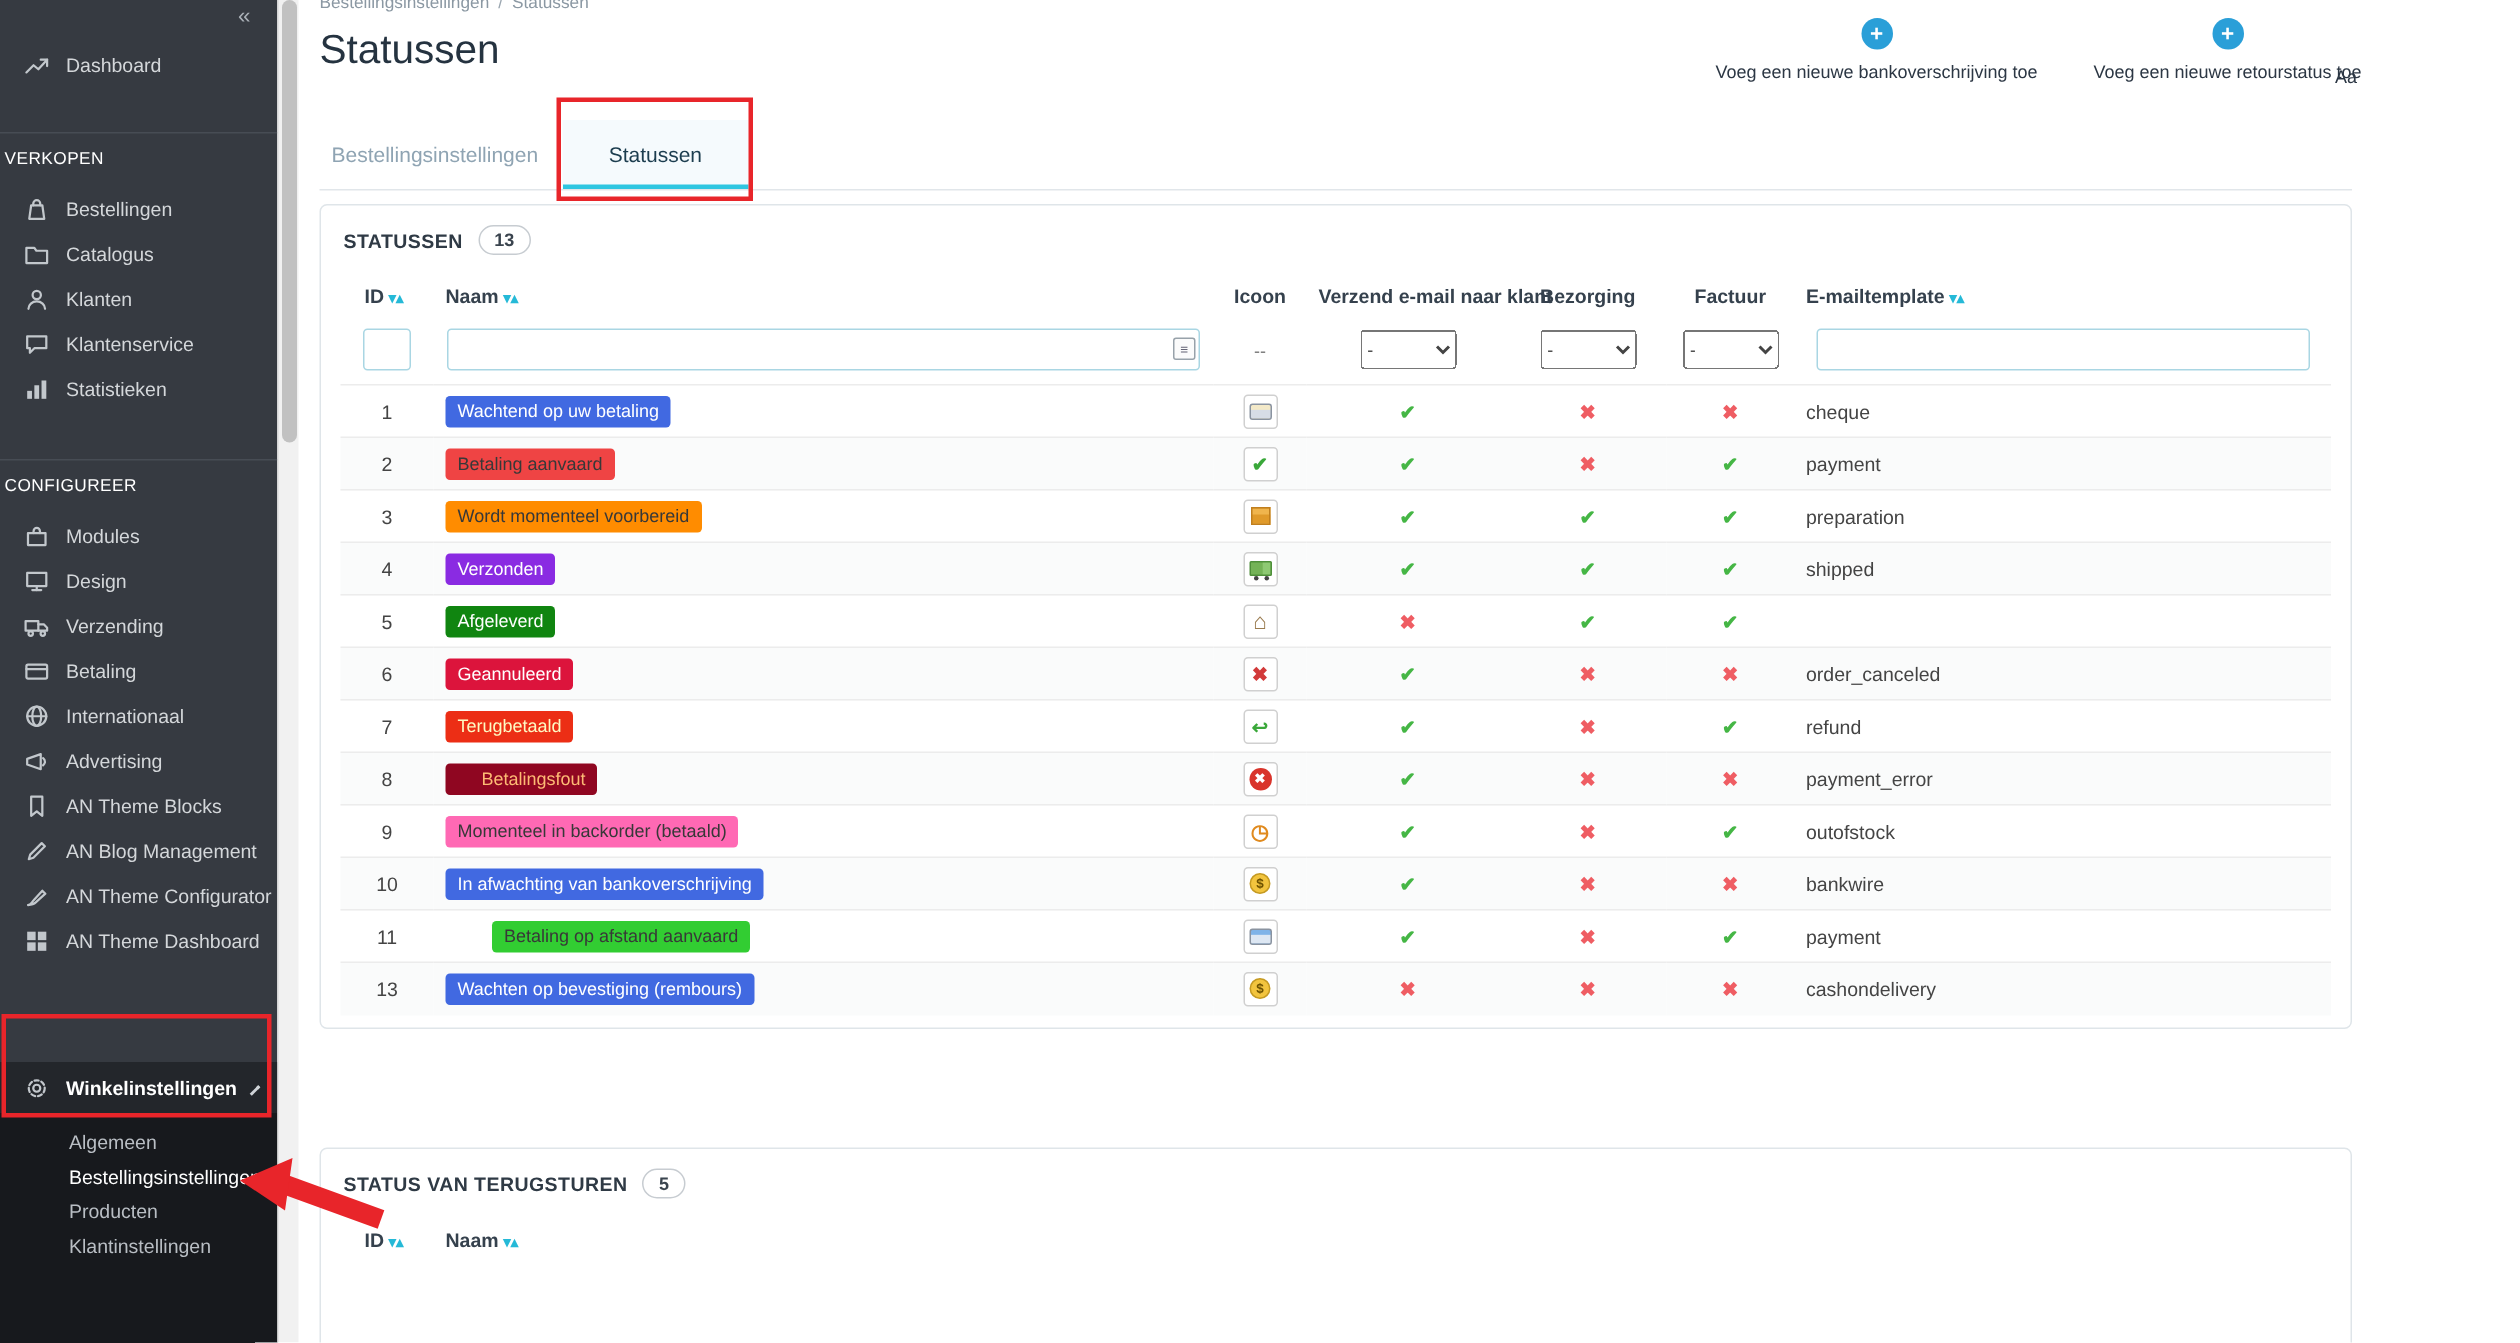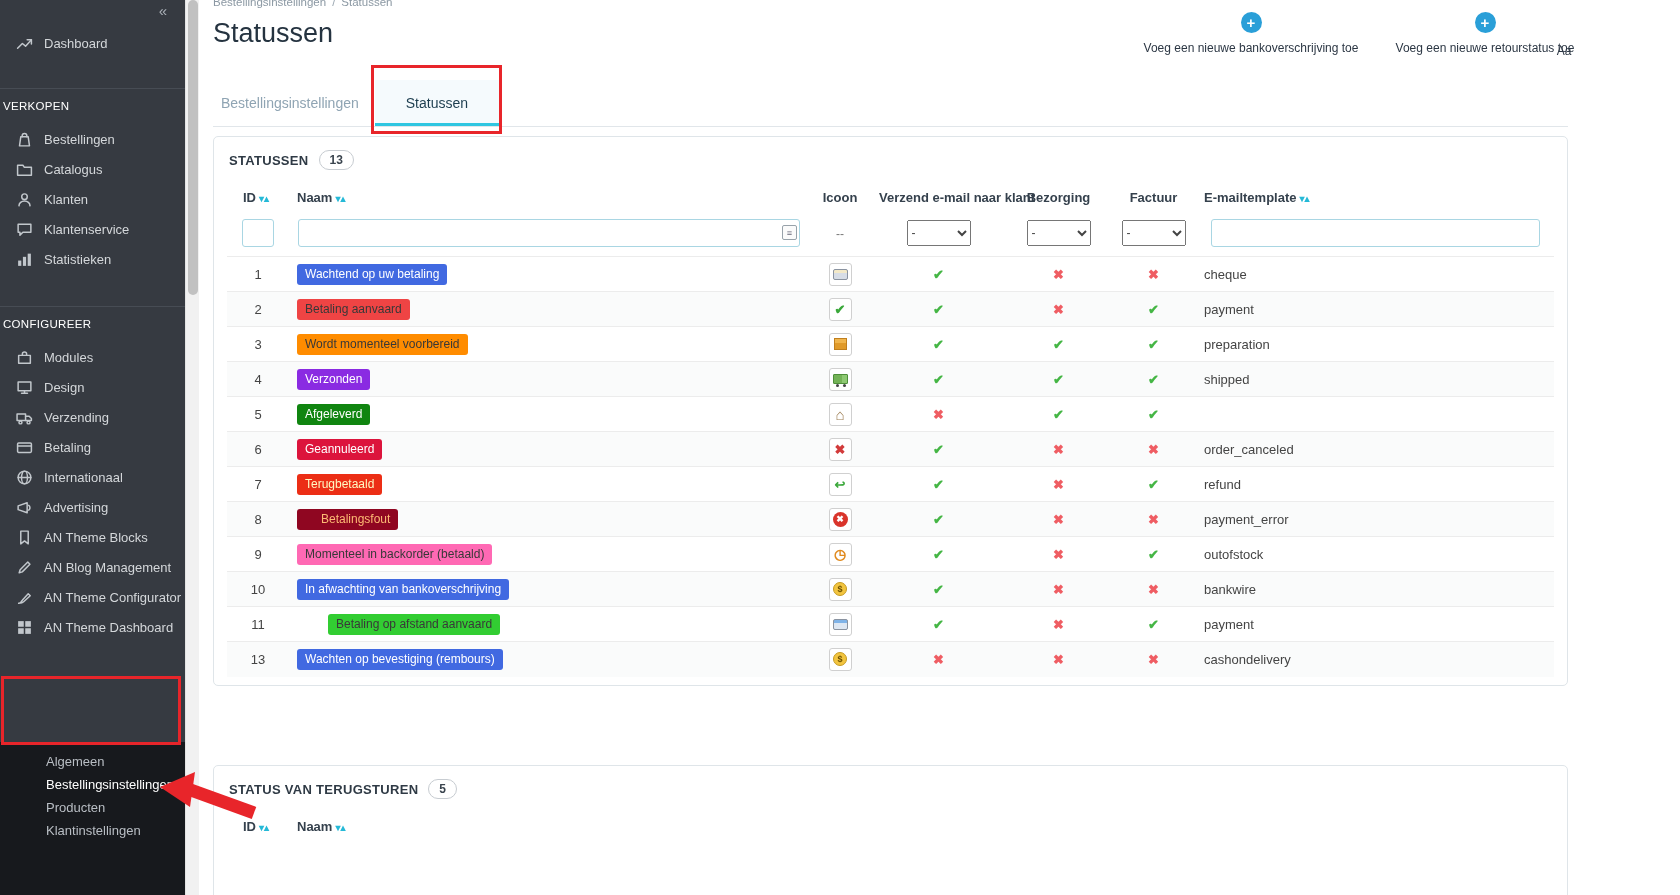--- a/index.html
+++ b/index.html
@@ -263,20 +263,30 @@
                 <rect x="8.7" y="8.7" width="5.3" height="5.3"></rect>
               </g>
             </svg>
           </span>
           <span>AN Theme Dashboard</span>
         </div>
       </div>
   </div>
 
 
+  <div class="shop-settings">
+    <span class="sicon">
+        <svg width="17" height="17" viewBox="0 0 16 16" fill="none" stroke="currentColor" stroke-width="1.4" stroke-linecap="round" stroke-linejoin="round">
+          <circle cx="8" cy="8" r="2.2"></circle>
+          <circle cx="8" cy="8" r="5" stroke-dasharray="2.6 1.8"></circle>
+        </svg>
+      </span>
+    <span>Winkelinstellingen</span>
+    <span class="chev-up"></span>
+  </div>
 
   <div class="side-submenu">
       <div class="sub-item">Algemeen</div>
       <div class="sub-item current">Bestellingsinstellingen</div>
       <div class="sub-item">Producten</div>
       <div class="sub-item">Klantinstellingen</div>
     </div>
 </div>
 
 <div class="vscroll">

